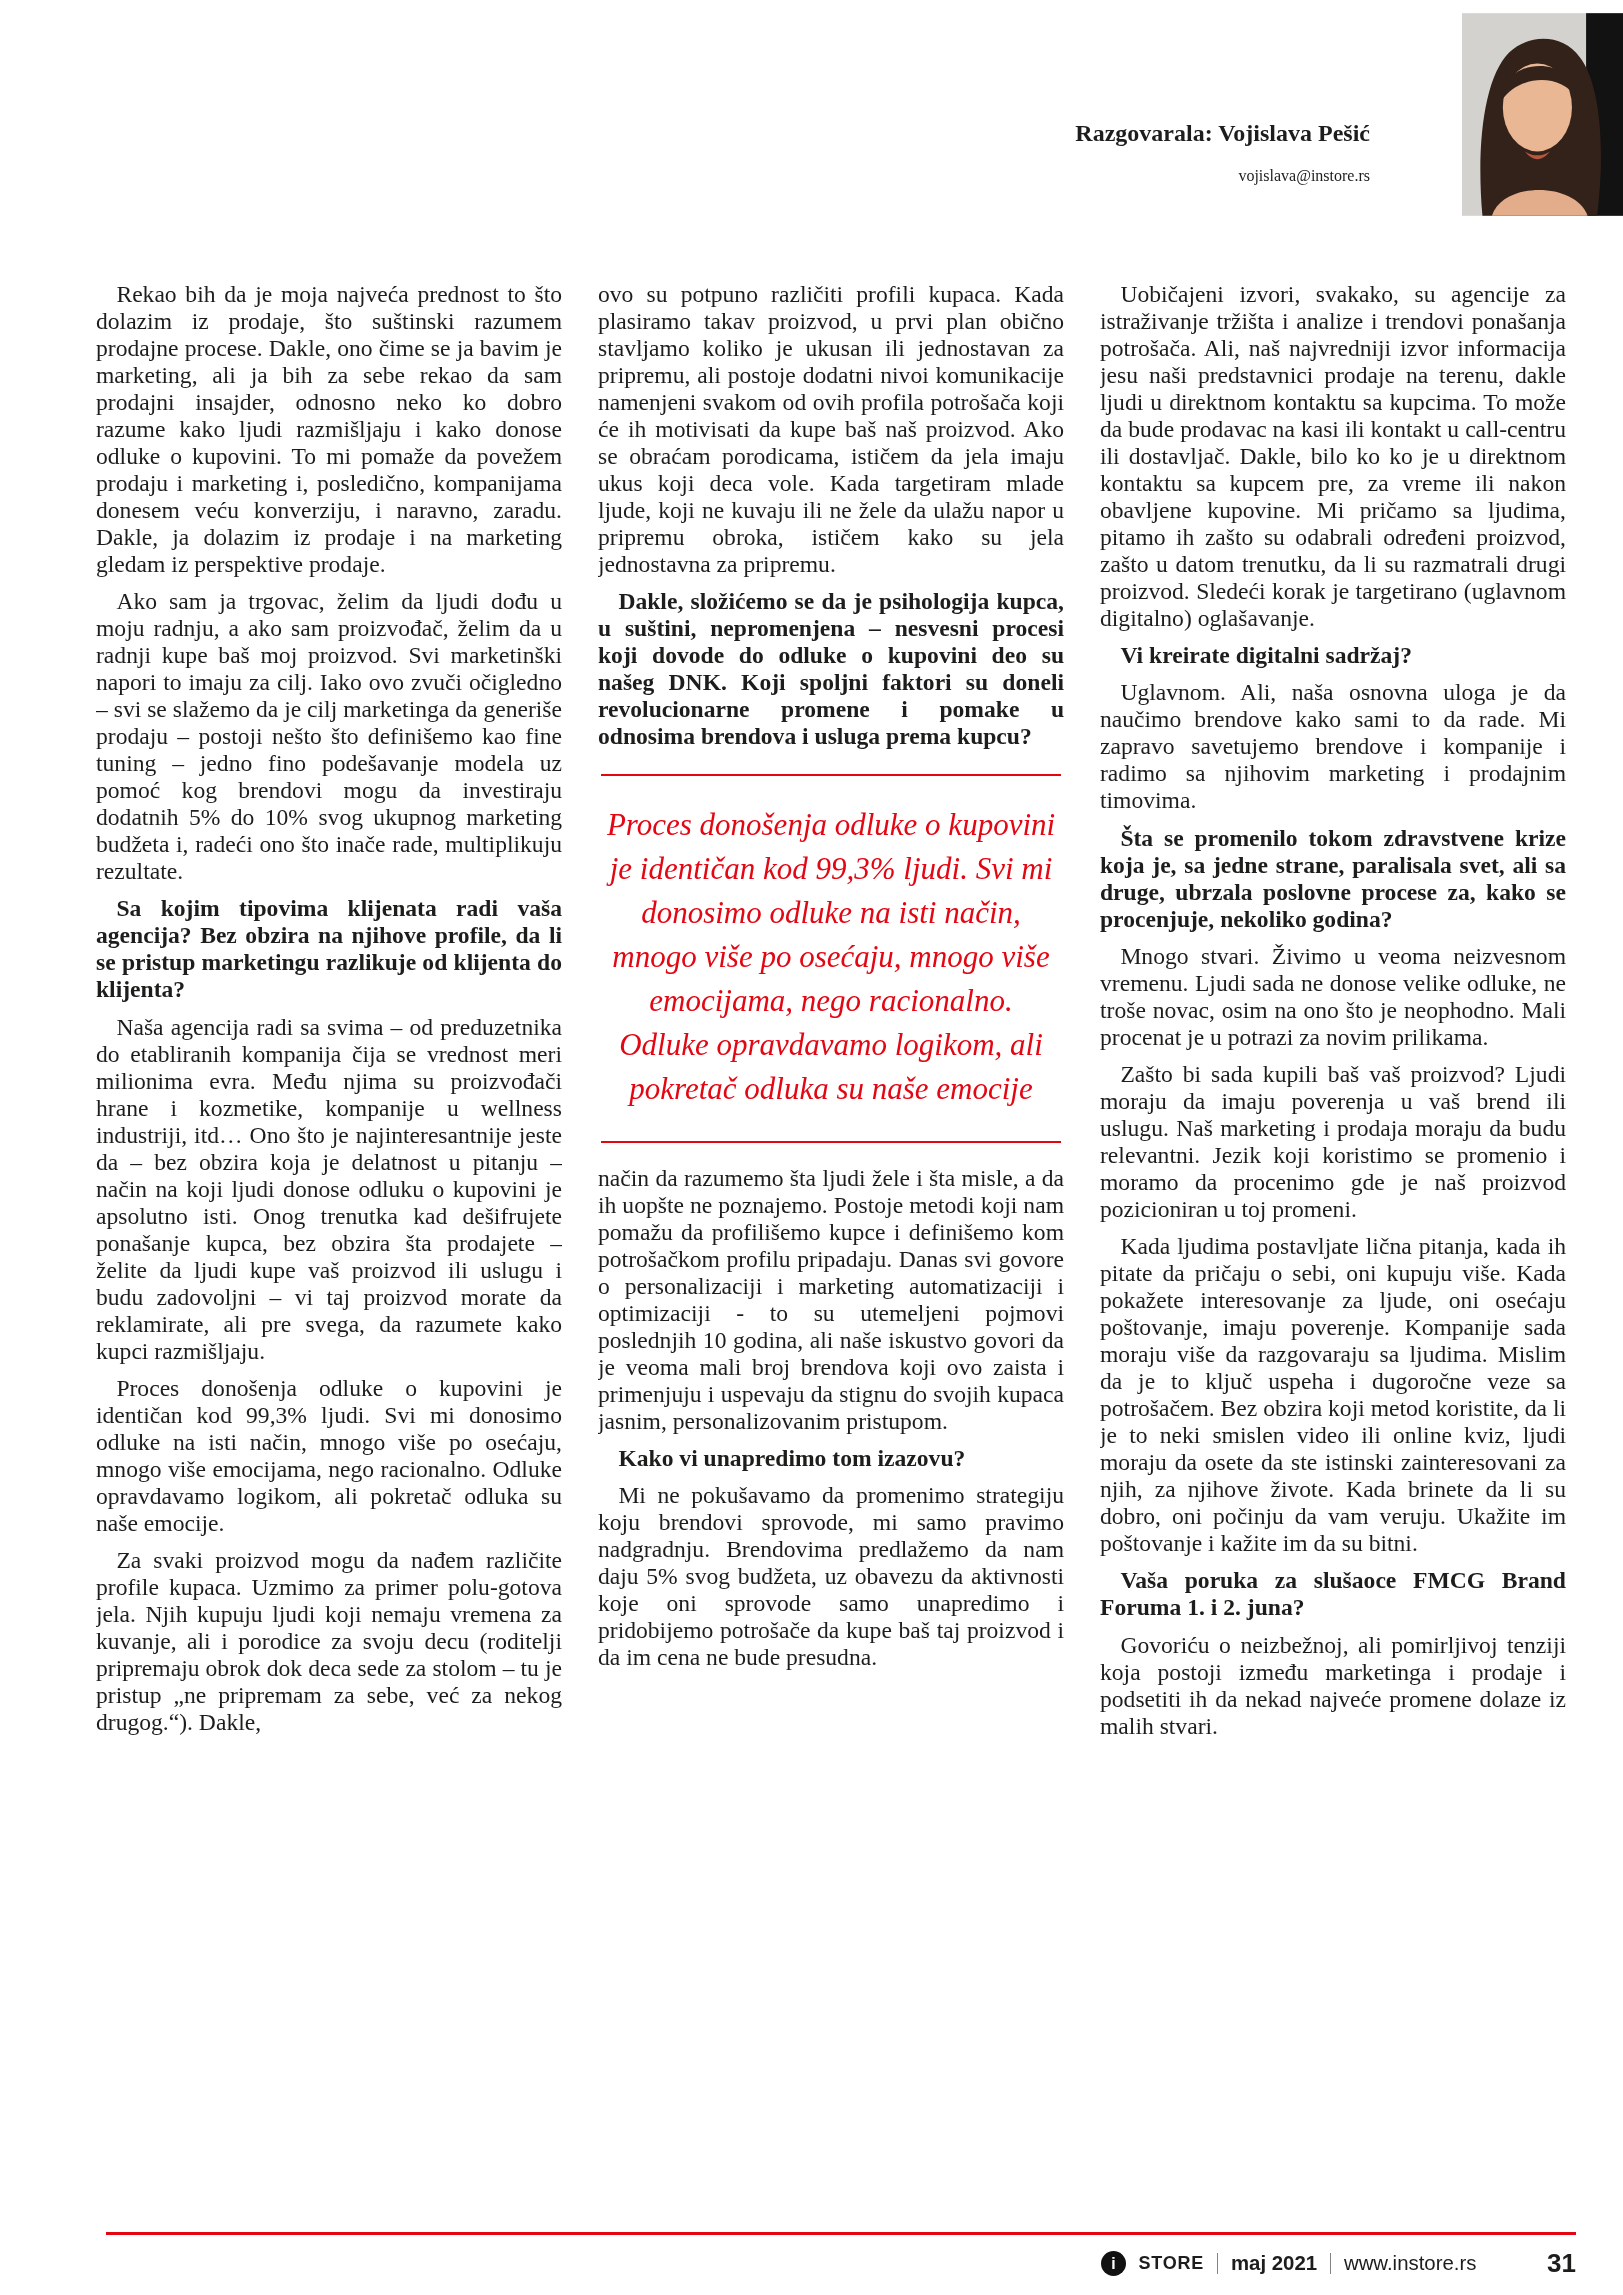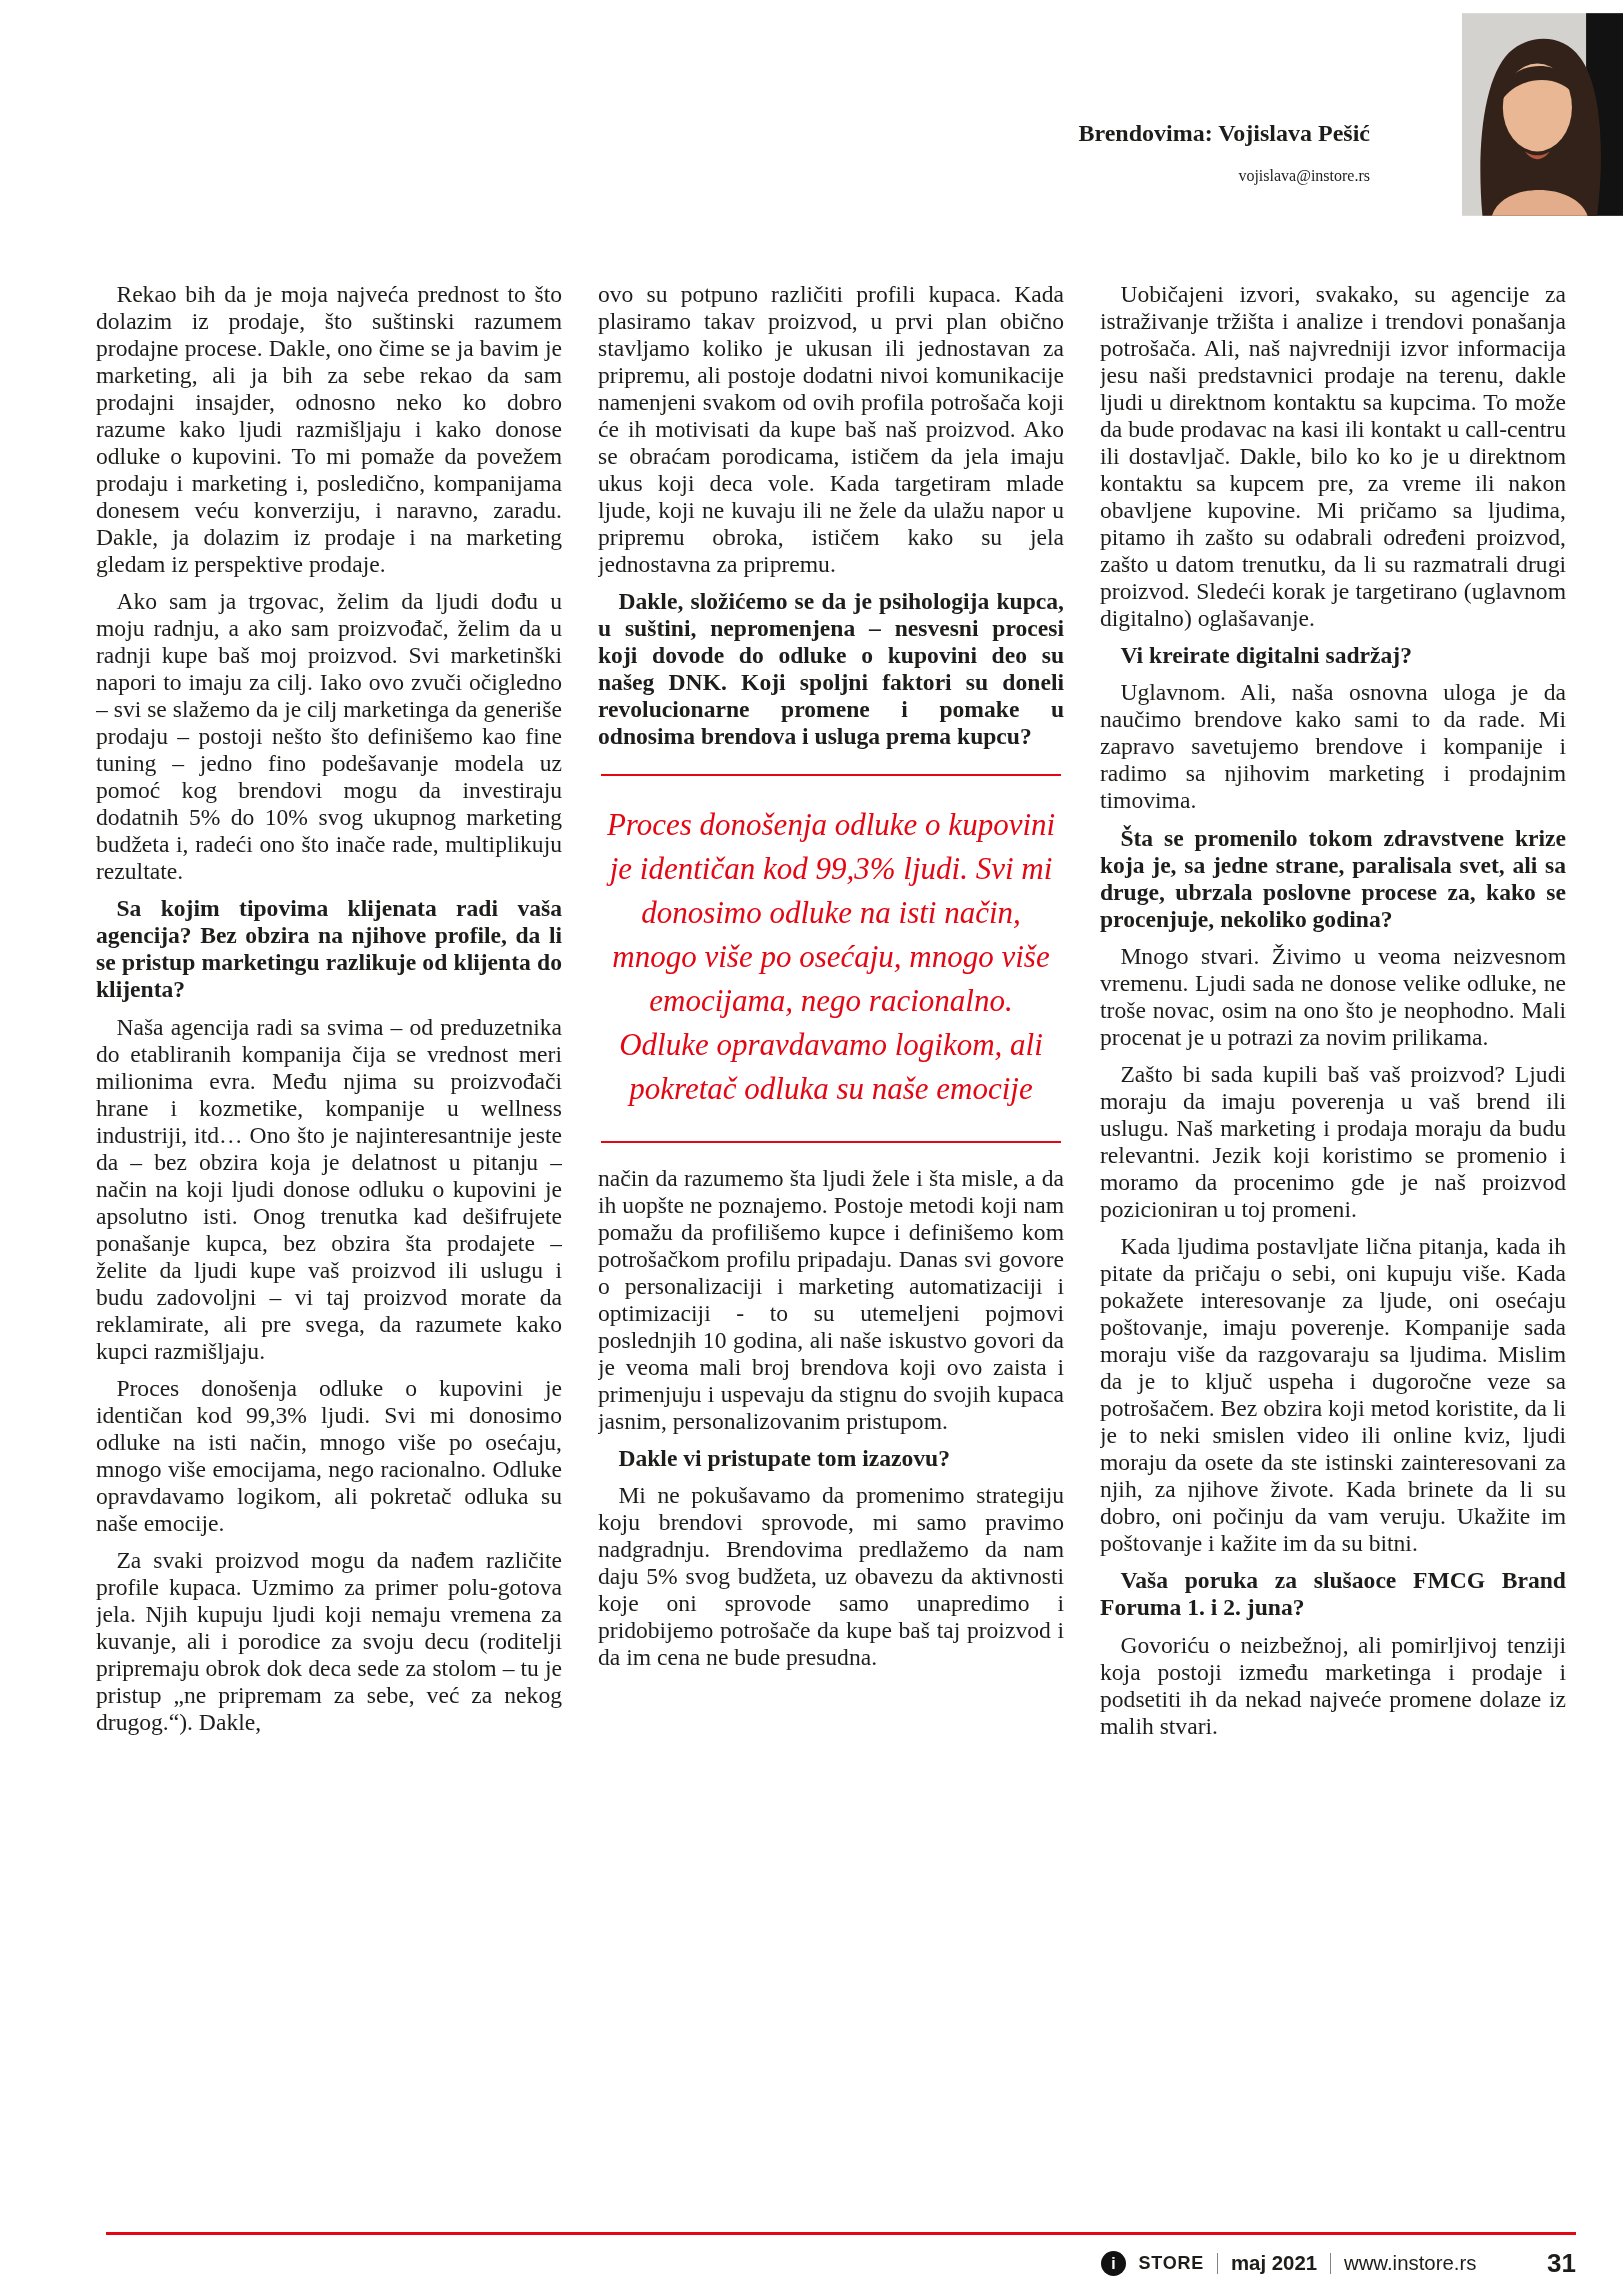--- a/index.html
+++ b/index.html
@@ -109,21 +109,21 @@
   .issue { font-weight: bold; }
   .website { font-weight: normal; }
   .pagenum { margin-left: 58px; font-size: 26px; font-weight: bold; }
 </style>
 </head>
 <body>
 
 <div class="page">
 
   <div class="byline-wrap">
-    <div class="byline">Brendovima: Vojislava Pešić</div>
+    <div class="byline">Razgovarala: Vojislava Pešić</div>
     <div class="email">vojislava@instore.rs</div>
   </div>
 
   <div class="photo">
     <svg width="161" height="203" viewBox="0 0 205 258" xmlns="http://www.w3.org/2000/svg">
       <rect width="205" height="258" fill="#d4d2cf"></rect>
       <rect x="158" width="47" height="258" fill="#121212"></rect>
       <path d="M26 258 C18 168 28 82 60 50 C86 26 128 26 150 56 C178 92 182 180 172 258 Z" fill="#33221a"></path>
       <ellipse cx="96" cy="120" rx="44" ry="56" fill="#e9b794"></ellipse>
       <path d="M50 112 C48 56 142 50 146 108 C126 76 72 78 50 112 Z" fill="#33221a"></path>
@@ -145,21 +145,21 @@
     <section class="col">
       <div>
           <p class="para noindent"><span>ovo su potpuno različiti profili kupaca. Kada plasiramo takav proizvod, u prvi plan obično stavljamo koliko je ukusan ili jednostavan za pripremu, ali postoje dodatni nivoi komunikacije namenjeni svakom od ovih profila potrošača koji će ih motivisati da kupe baš naš proizvod. Ako se obraćam porodicama, ističem da jela imaju ukus koji deca vole. Kada targetiram mlade ljude, koji ne kuvaju ili ne žele da ulažu napor u pripremu obroka, ističem kako su jela jednostavna za pripremu.</span></p>
           <p class="para question"><span>Dakle, složićemo se da je psihologija kupca, u suštini, nepromenjena – nesvesni procesi koji dovode do odluke o kupovini deo su našeg DNK. Koji spoljni faktori su doneli revolucionarne promene i pomake u odnosima brendova i usluga prema kupcu?</span></p>
         </div>
       <figure class="pullquote-block">
         <blockquote class="pullquote">Proces donošenja odluke o kupovini je identičan kod 99,3% ljudi. Svi mi donosimo odluke na isti način, mnogo više po osećaju, mnogo više emocijama, nego racionalno. Odluke opravdavamo logikom, ali pokretač odluka su naše emocije</blockquote>
       </figure>
       <div>
           <p class="para noindent"><span>način da razumemo šta ljudi žele i šta misle, a da ih uopšte ne poznajemo. Postoje metodi koji nam pomažu da profilišemo kupce i definišemo kom potrošačkom profilu pripadaju. Danas svi govore o personalizaciji i marketing automatizaciji i optimizaciji - to su utemeljeni pojmovi poslednjih 10 godina, ali naše iskustvo govori da je veoma mali broj brendova koji ovo zaista i primenjuju i uspevaju da stignu do svojih kupaca jasnim, personalizovanim pristupom.</span></p>
-          <p class="para question"><span>Dakle vi pristupate tom izazovu?</span></p>
+          <p class="para question"><span>Kako vi unapredimo tom izazovu?</span></p>
           <p class="para"><span>Mi ne pokušavamo da promenimo strategiju koju brendovi sprovode, mi samo pravimo nadgradnju. Brendovima predlažemo da nam daju 5% svog budžeta, uz obavezu da aktivnosti koje oni sprovode samo unapredimo i pridobijemo potrošače da kupe baš taj proizvod i da im cena ne bude presudna.</span></p>
         </div>
     </section>
 
     <section class="col">
         <p class="para"><span>Uobičajeni izvori, svakako, su agencije za istraživanje tržišta i analize i trendovi ponašanja potrošača. Ali, naš najvredniji izvor informacija jesu naši predstavnici prodaje na terenu, dakle ljudi u direktnom kontaktu sa kupcima. To može da bude prodavac na kasi ili kontakt u call-centru ili dostavljač. Dakle, bilo ko ko je u direktnom kontaktu sa kupcem pre, za vreme ili nakon obavljene kupovine. Mi pričamo sa ljudima, pitamo ih zašto su odabrali određeni proizvod, zašto u datom trenutku, da li su razmatrali drugi proizvod. Sledeći korak je targetirano (uglavnom digitalno) oglašavanje.</span></p>
         <p class="para question"><span>Vi kreirate digitalni sadržaj?</span></p>
         <p class="para"><span>Uglavnom. Ali, naša osnovna uloga je da naučimo brendove kako sami to da rade. Mi zapravo savetujemo brendove i kompanije i radimo sa njihovim marketing i prodajnim timovima.</span></p>
         <p class="para question"><span>Šta se promenilo tokom zdravstvene krize koja je, sa jedne strane, paralisala svet, ali sa druge, ubrzala poslovne procese za, kako se procenjuje, nekoliko godina?</span></p>
         <p class="para"><span>Mnogo stvari. Živimo u veoma neizvesnom vremenu. Ljudi sada ne donose velike odluke, ne troše novac, osim na ono što je neophodno. Mali procenat je u potrazi za novim prilikama.</span></p>

